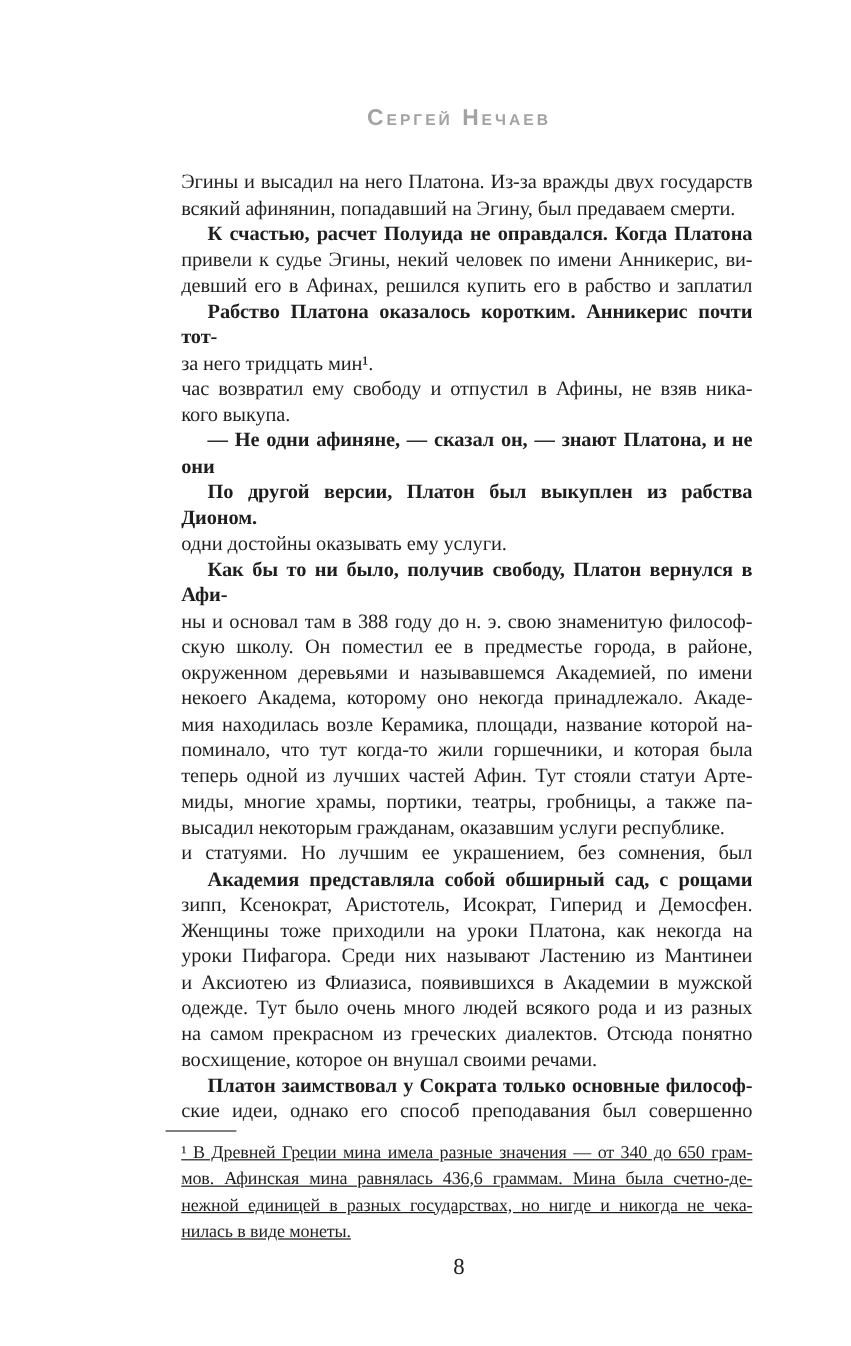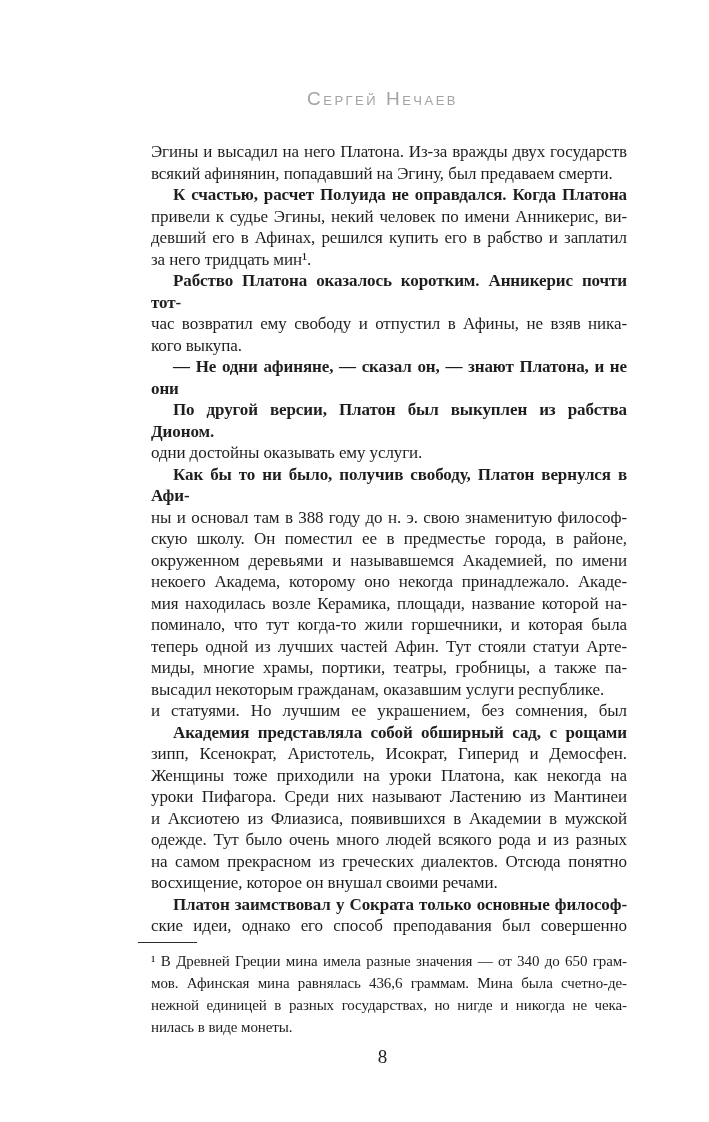--- a/index.html
+++ b/index.html
@@ -18,21 +18,21 @@
     font-family: "Liberation Serif", serif;
     color: var(--text);
     overflow: hidden;
   }
   .running-header {
     margin-top: 88px;
     margin-left: 138px;
     width: 489px;
     text-align: center;
     font-family: "Liberation Sans", sans-serif;
-    font-weight: 400;
+    font-weight: 700;
     font-variant: small-caps;
     font-size: 19px;
     line-height: 22px;
     letter-spacing: 2.5px;
     color: var(--header);
   }
   .body-text {
     margin-top: 31px;
     margin-left: 138px;
     width: 489px;
@@ -55,20 +55,21 @@
     border: none;
     border-top: 1.5px solid var(--rule);
   }
   .footnote {
     margin-top: 7px;
     margin-left: 138px;
     width: 489px;
     font-size: 15px;
     line-height: 22px;
     letter-spacing: -0.1px;
+    text-decoration: underline;
   }
   .page-number {
     margin-top: 8px;
     margin-left: 138px;
     width: 489px;
     text-align: center;
     font-size: 19px;
     line-height: 22px;
     color: var(--text);
   }
@@ -78,22 +79,22 @@
 
 <div class="page">
   <div class="running-header">Сергей Нечаев</div>
 
   <div class="body-text">
       <div class="line j">Эгины и высадил на него Платона. Из-за вражды двух государств</div>
       <div class="line">всякий афинянин, попадавший на Эгину, был предаваем смерти.</div>
       <div class="line j i">К счастью, расчет Полуида не оправдался. Когда Платона</div>
       <div class="line j">привели к судье Эгины, некий человек по имени Анникерис, ви-</div>
       <div class="line j">девший его в Афинах, решился купить его в рабство и заплатил</div>
+      <div class="line j i">Рабство Платона оказалось коротким. Анникерис почти тот-</div>
       <div class="line">за него тридцать мин¹.</div>
-      <div class="line j i">Рабство Платона оказалось коротким. Анникерис почти тот-</div>
       <div class="line j">час возвратил ему свободу и отпустил в Афины, не взяв ника-</div>
       <div class="line">кого выкупа.</div>
       <div class="line j i">— Не одни афиняне, — сказал он, — знают Платона, и не они</div>
       <div class="line i">По другой версии, Платон был выкуплен из рабства Дионом.</div>
       <div class="line">одни достойны оказывать ему услуги.</div>
       <div class="line j i">Как бы то ни было, получив свободу, Платон вернулся в Афи-</div>
       <div class="line j">ны и основал там в 388 году до н. э. свою знаменитую философ-</div>
       <div class="line j">скую школу. Он поместил ее в предместье города, в районе,</div>
       <div class="line j">окруженном деревьями и называвшемся Академией, по имени</div>
       <div class="line j">некоего Академа, которому оно некогда принадлежало. Акаде-</div>

